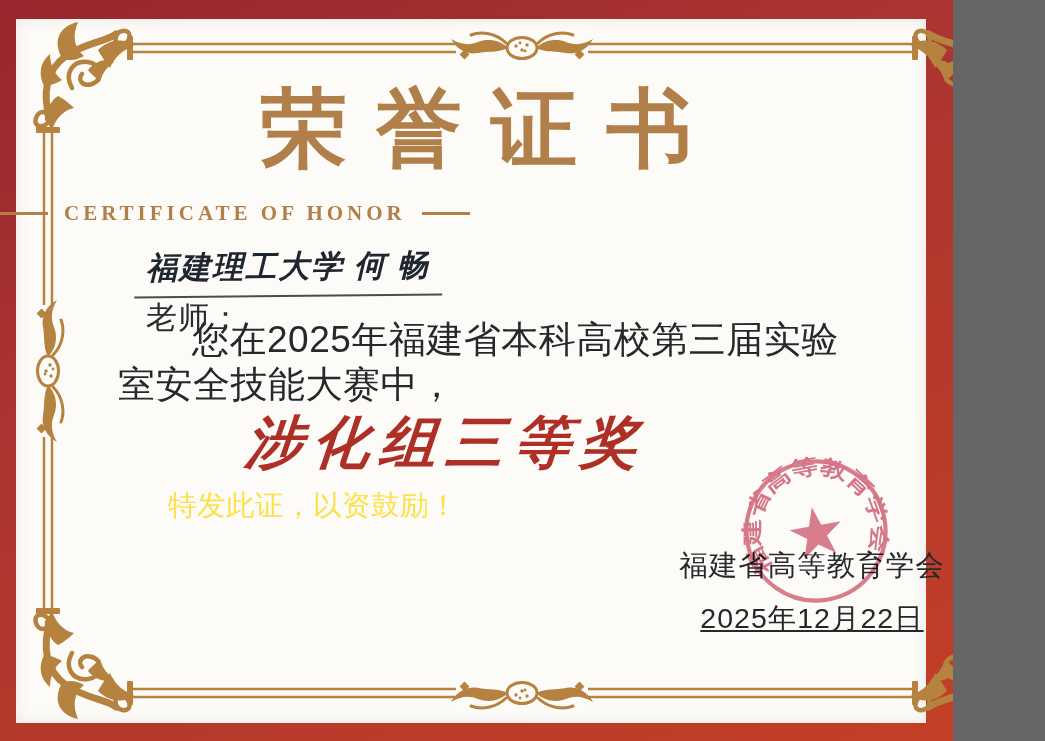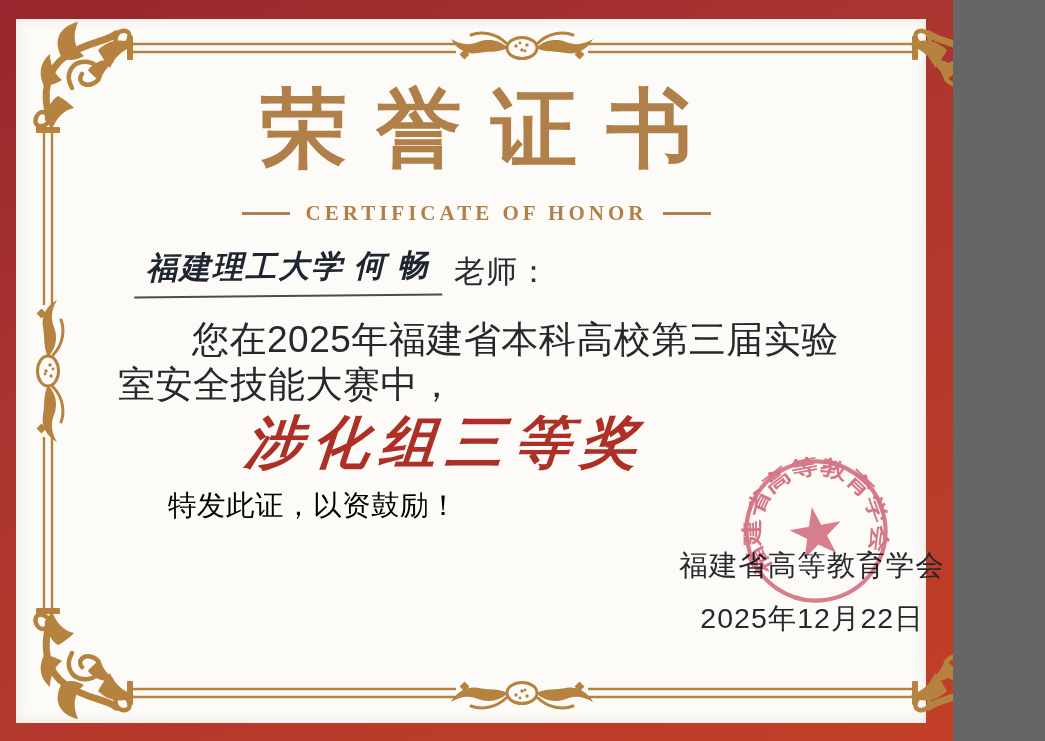--- a/index.html
+++ b/index.html
@@ -8,46 +8,46 @@
   .red-frame{position:absolute;inset:0;
         background:linear-gradient(155deg,#99252e 0%,#aa3430 35%,#b63a2b 70%,#c33f27 100%);}
   .paper{position:absolute;left:16px;top:19px;right:27px;bottom:18px;
         background:#fcfbf8;box-shadow:inset 0 0 14px rgba(120,90,60,.12);}
   svg text{font-family:"Liberation Sans","DejaVu Sans",sans-serif;}
 
   .title{position:absolute;left:0;right:0;top:86px;text-align:center;
         font-family:"Liberation Serif","DejaVu Serif",serif;font-weight:700;
         font-size:86px;color:#b1804a;letter-spacing:.34em;text-indent:.34em;line-height:1;}
   .subtitle-row{position:absolute;left:0;right:0;top:201px;display:flex;
-        align-items:center;justify-content:center;gap:16px;}
+        align-items:center;justify-content:flex-start;gap:16px;}
   .subtitle-dash{width:48px;height:3px;background:#b1804a;}
   .subtitle{font-family:"Liberation Serif","DejaVu Serif",serif;font-weight:700;
         font-size:21px;color:#b1804a;letter-spacing:4px;}
 
-  .name-row{position:absolute;left:134px;top:246px;display:flex;align-items:flex-end;}
+  .name-row{position:absolute;left:134px;top:246px;display:flex;flex-direction:column;}
   .name{display:inline-block;min-width:292px;text-align:center;padding:0 8px 7px 8px;
         border-bottom:2px solid #4c4c50;
         font-family:"Liberation Serif","DejaVu Serif",serif;font-style:italic;font-weight:700;
         font-size:31px;color:#20262f;letter-spacing:2px;transform:rotate(-.6deg);}
   .honorific{font-size:31px;color:#2c2c30;margin-left:12px;padding-bottom:4px;letter-spacing:1px;}
 
   .body-text{position:absolute;left:118px;right:104px;top:317px;
         font-size:37px;color:#28282c;line-height:45px;letter-spacing:.5px;}
   .body-line1{display:block;text-indent:2em;}
   .body-line2{display:block;}
 
   .award{position:absolute;left:0;right:60px;top:405px;text-align:center;
         font-family:"Liberation Serif","DejaVu Serif",serif;font-weight:700;font-style:italic;
         font-size:57px;color:#ae2f26;letter-spacing:10px;transform:skewX(-5deg);}
 
-  .closing{position:absolute;left:168px;top:487px;font-size:28.5px;color:#000000;letter-spacing:.5px;}
+  .closing{position:absolute;left:168px;top:487px;font-size:28.5px;color:#fde047;letter-spacing:.5px;}
 
   .issuer-block{position:absolute;left:676px;top:547px;width:272px;text-align:center;}
   .issuer{font-size:28.5px;color:#28282c;letter-spacing:1px;}
-  .cert-date{font-size:28.5px;color:#28282c;margin-top:15px;letter-spacing:1px;}
+  .cert-date{font-size:28.5px;color:#28282c;margin-top:15px;letter-spacing:1px;text-decoration:underline;}
 
   .seal{position:absolute;left:737px;top:452px;width:158px;height:158px;
         opacity:.85;mix-blend-mode:multiply;transform:rotate(-10deg);}
 </style>
 </head>
 <body>
 
 <div class="stage">
   <div class="red-frame"></div>
   <div class="paper"></div>

